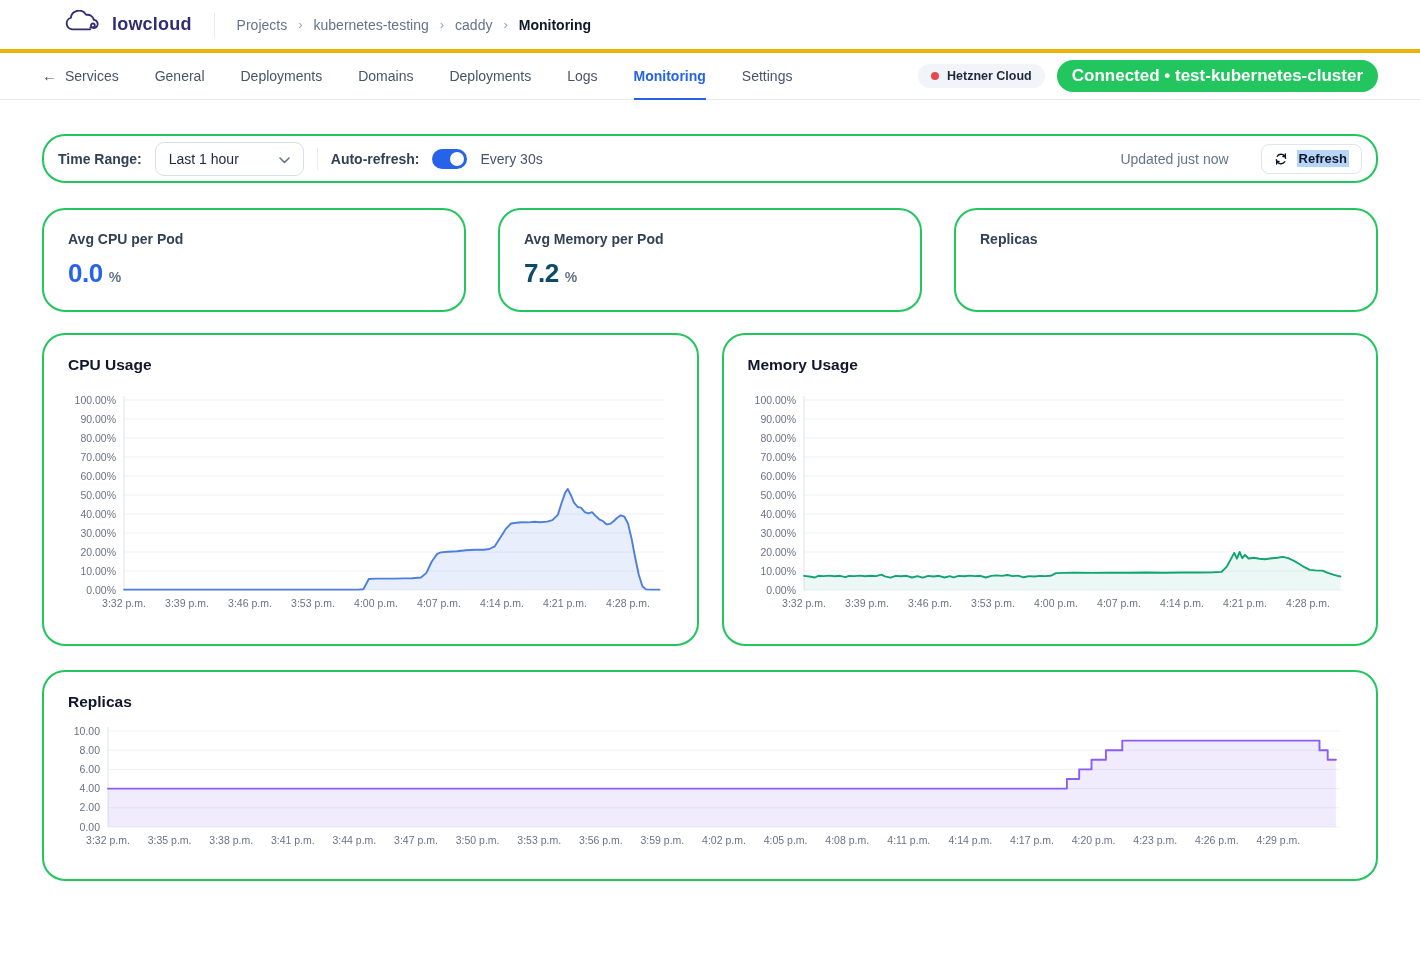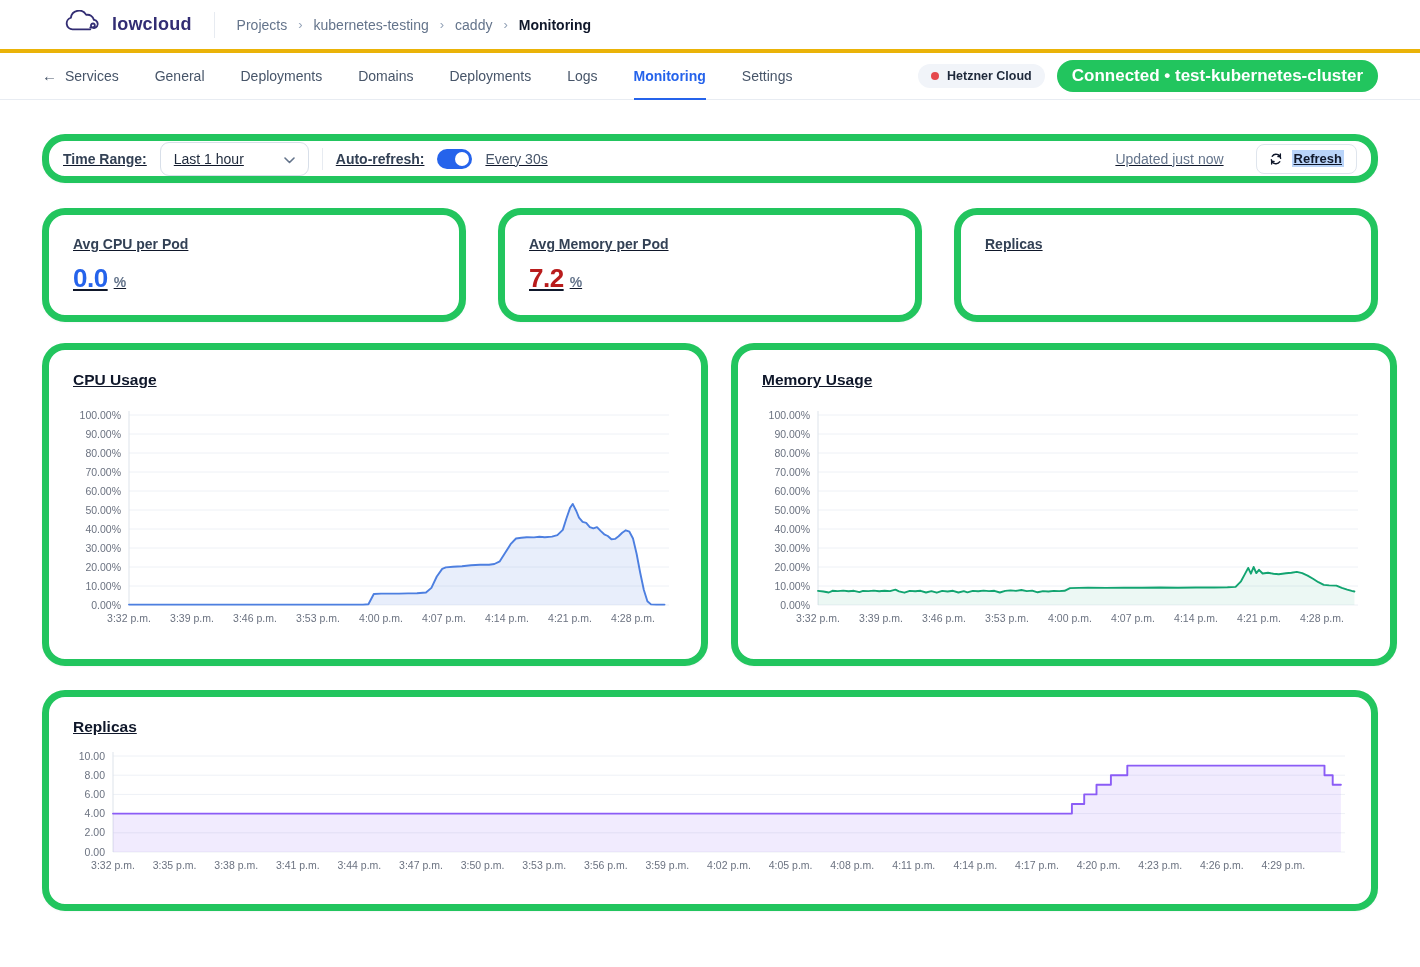--- a/index.html
+++ b/index.html
@@ -40,22 +40,22 @@
   .tab.active{ color:#2563eb; border-bottom-color:#2563eb; font-weight:600; }
   .tab .back-arrow{ font-size:15px; color:#475569; }
   .tabbar-badges{ display:flex; align-items:center; gap:12px; }
   .pill-gray{ display:flex; align-items:center; gap:8px; background:#f1f4f9; border-radius:999px;
     padding:5px 13px; font-size:12.5px; font-weight:700; color:#1e293b; }
   .dot-red{ width:8px; height:8px; border-radius:50%; background:#e5484d; }
   .pill-green{ border-radius:999px; padding:6px 15px; font-size:17px; font-weight:700;
     color:#ffffff; background:#22c55e; }
   
   .main{ padding:0 42px 40px; }
-  .card{ background:#fff; border:7px solid #22c55e; border-radius:23px;
-    box-shadow:0 1px 2px rgba(16,24,40,.04);text-decoration:underline; }
+  .card{ background:#fff; border:2px solid #22c55e; border-radius:23px;
+    box-shadow:0 1px 2px rgba(16,24,40,.04); }
   
   .toolbar{ margin-top:34px; height:49px; display:flex; align-items:center;
     justify-content:space-between; padding:0 14px; }
   .toolbar-left{ display:flex; align-items:center; gap:13px; }
   .tb-label{ font-size:14px; font-weight:600; color:#334155; }
   .select{ width:149px; height:34px; border:1px solid #d8dfe9; border-radius:9px;
     display:flex; align-items:center; justify-content:space-between; padding:0 13px;
     font-size:14px; color:#1e293b; cursor:pointer; background:#fff; }
   .toggle{ width:35px; height:20px; border-radius:999px; background:#2563eb; position:relative; cursor:pointer; }
   .toggle .knob{ position:absolute; right:3px; top:3px; width:14px; height:14px; border-radius:50%; background:#fff; }
@@ -171,21 +171,21 @@
     <div class="card stat-card">
       <div class="stat-label">Avg CPU per Pod</div>
       <div class="stat-value-row">
         <span class="stat-value" style="color: rgb(37, 99, 235);">0.0</span>
         <span class="stat-unit">%</span>
       </div>
     </div>
     <div class="card stat-card">
       <div class="stat-label">Avg Memory per Pod</div>
       <div class="stat-value-row">
-        <span class="stat-value" style="color: #b91c1c;">7.2</span>
+        <span class="stat-value" style="color: #0c4a6e;">7.2</span>
         <span class="stat-unit">%</span>
       </div>
     </div>
     <div class="card stat-card">
       <div class="stat-label">Replicas</div>
     </div>
   </section>
 
   <section class="charts-row">
     <div class="card chart-card">

